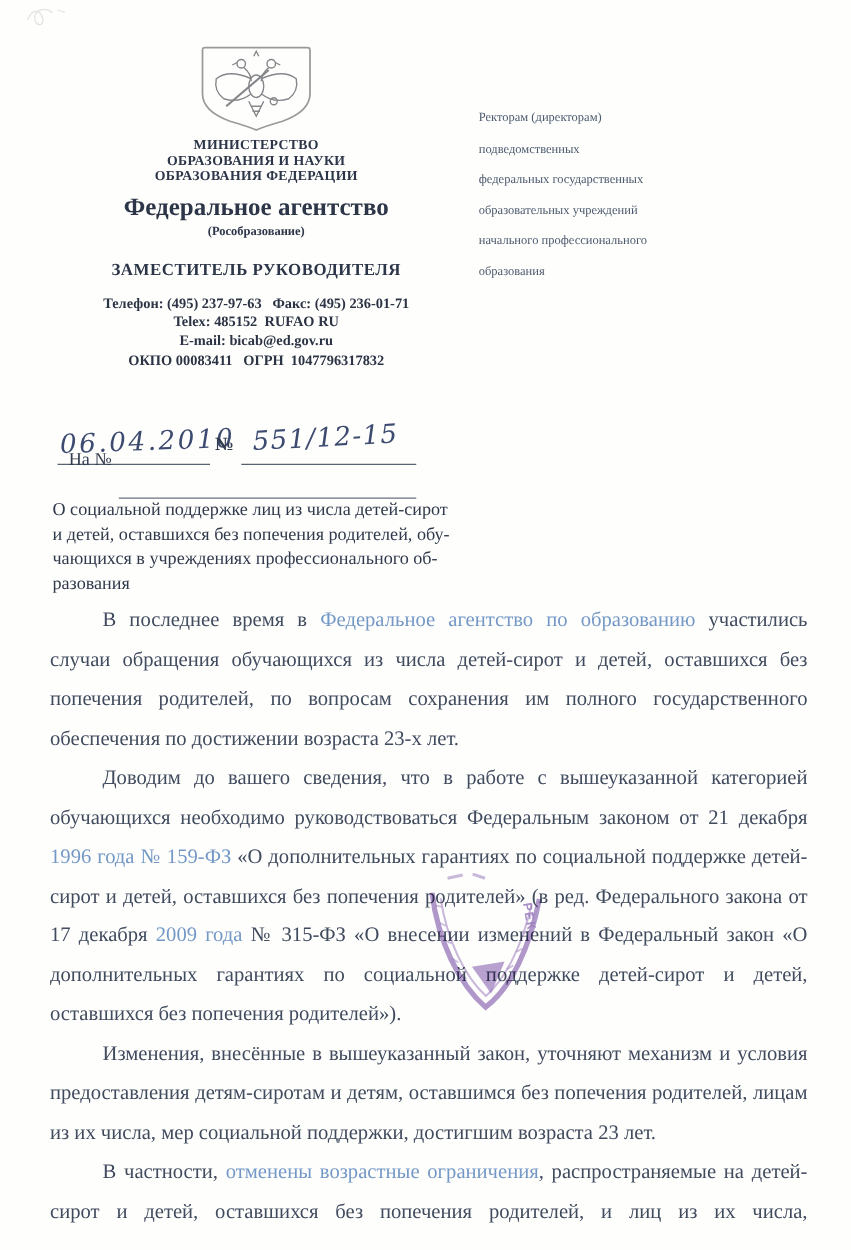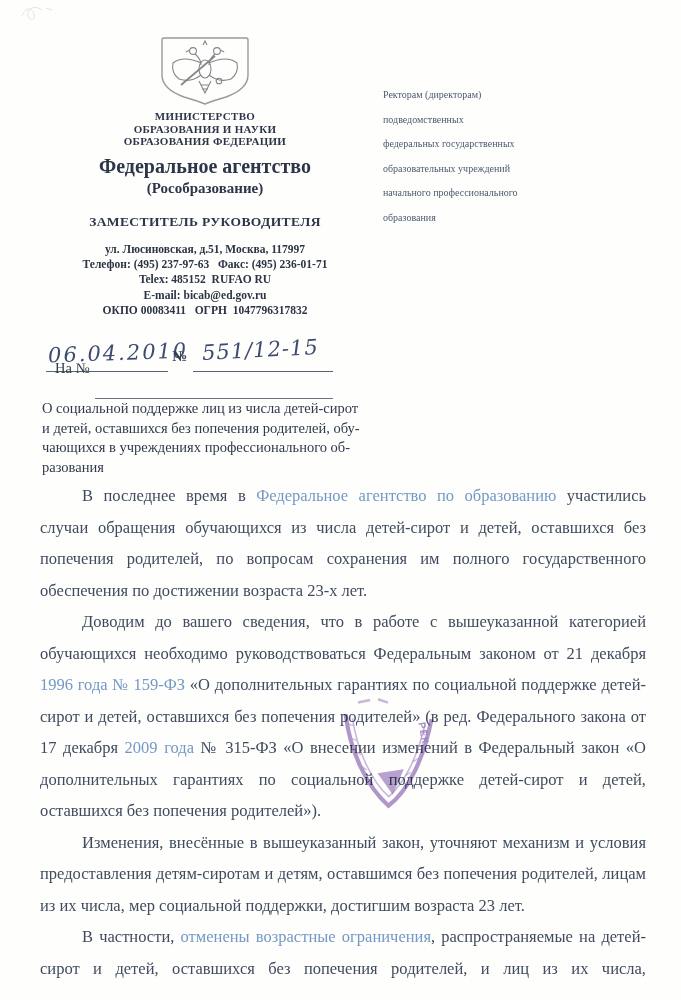--- a/index.html
+++ b/index.html
@@ -10,21 +10,21 @@
     background:#fefefd;
     overflow:hidden;
     font-family:"Liberation Serif", serif;
     color:#3f4658;
   }
   
   .lh-col{position:absolute;left:40px;top:36px;width:330px;text-align:center;}
   .emblem{display:block;margin:0 auto 4px auto;}
   .ministry{font-weight:bold;font-size:11px;line-height:12.5px;color:#2d3648;letter-spacing:.3px;}
   .agency{font-weight:bold;font-size:20px;line-height:23px;color:#2d3648;margin-top:7px;}
-  .agency-short{font-weight:bold;font-size:15px;color:#2d3648;margin-top:2px;}
+  .agency-short{font-weight:bold;font-size:10px;color:#2d3648;margin-top:2px;}
   .position{font-weight:bold;font-size:13.5px;color:#2d3648;margin-top:17px;letter-spacing:.4px;}
   .contact{margin-top:12px;font-weight:bold;font-size:11.5px;line-height:15.4px;color:#2b3344;}
   .contact div{white-space:pre;}
   
   .handwriting{
     font-family:"DejaVu Serif", serif;
     font-style:italic;color:#3e4b70;
   }
   .hw-date{position:absolute;left:48px;top:341px;font-size:21px;letter-spacing:2px;transform:rotate(-2deg);}
   .hw-num{position:absolute;left:202px;top:338px;font-size:21px;letter-spacing:1px;transform:rotate(-3deg);}
@@ -83,21 +83,20 @@
         <div>МИНИСТЕРСТВО</div>
         <div>ОБРАЗОВАНИЯ И НАУКИ</div>
         <div>ОБРАЗОВАНИЯ ФЕДЕРАЦИИ</div>
       </div>
     <div class="agency">
         <div>Федеральное агентство</div>
       </div>
     <div class="agency-short">(Рособразование)</div>
     <div class="position">ЗАМЕСТИТЕЛЬ РУКОВОДИТЕЛЯ</div>
     <div class="contact">
-        <div>ул. Люсиновская, д.51, Москва, 117997</div>
         <div>Телефон: (495) 237-97-63   Факс: (495) 236-01-71</div>
         <div>Telex: 485152  RUFAO RU</div>
         <div>E-mail: bicab@ed.gov.ru</div>
         <div>ОКПО 00083411   ОГРН  1047796317832</div>
       </div>
   </div>
 
   <div class="handwriting hw-date">06.04.2010</div>
   <div class="num-sign">№</div>
   <div class="handwriting hw-num">551/12-15</div>

